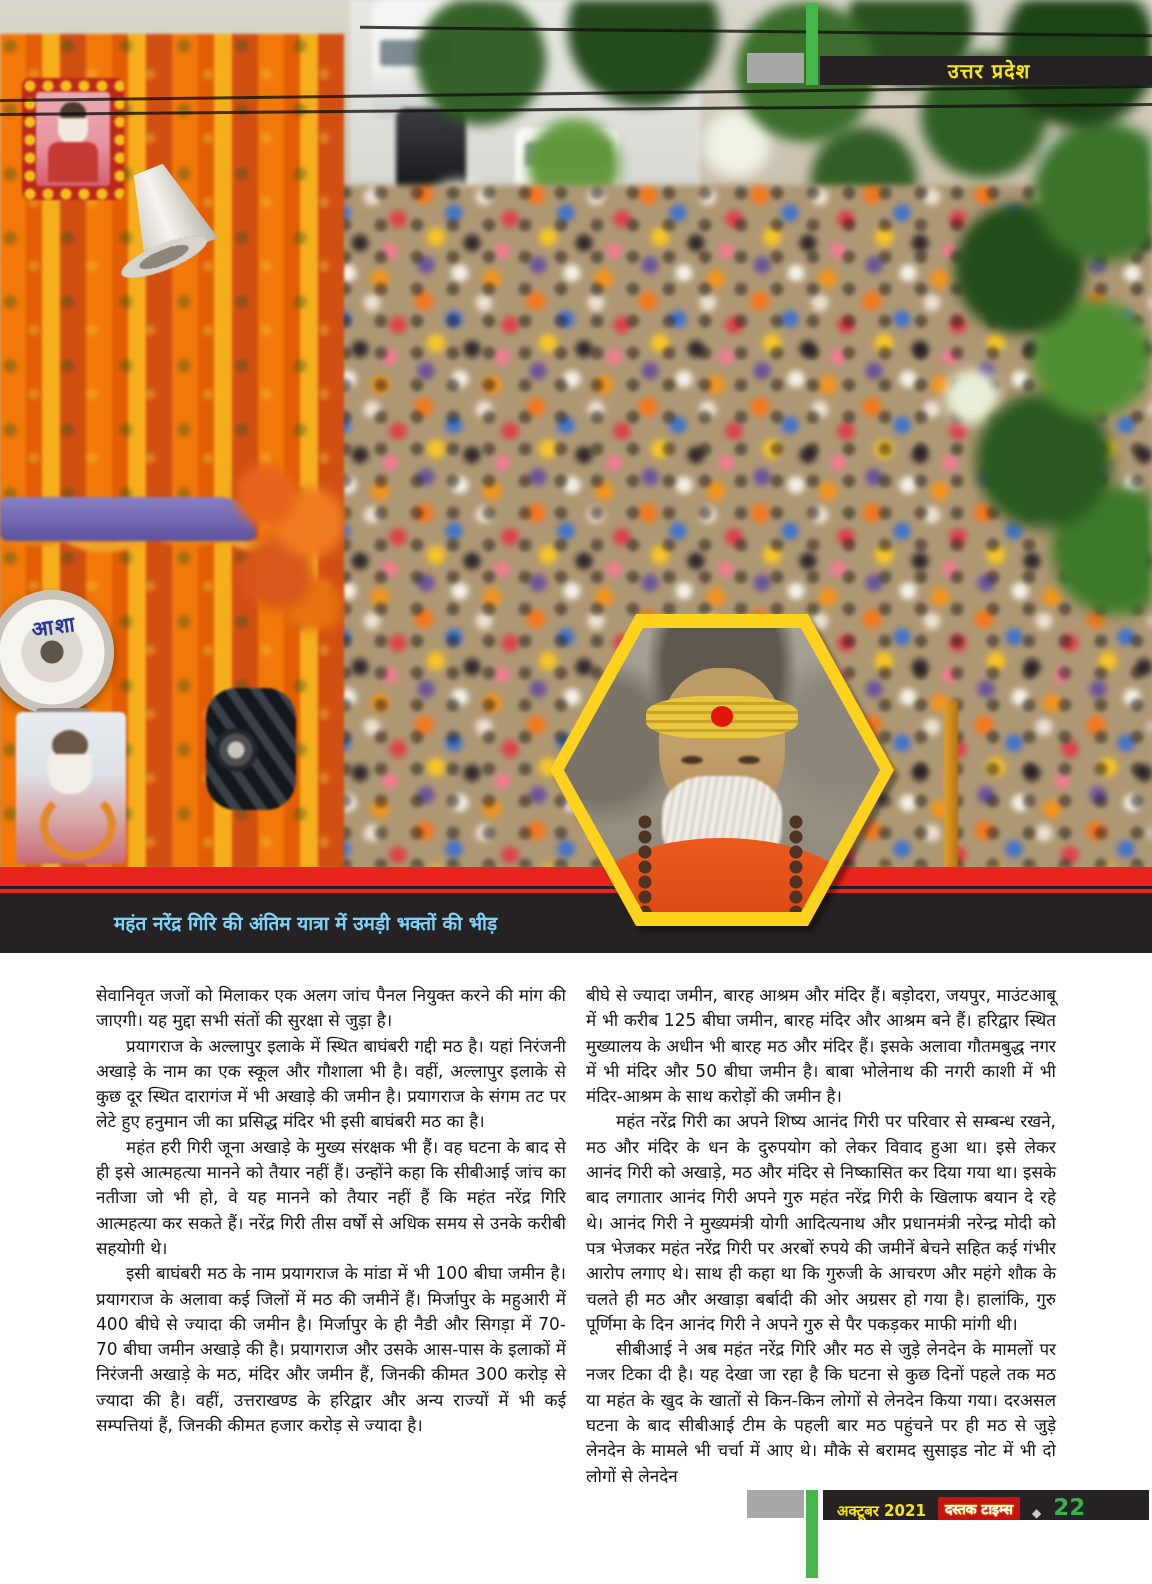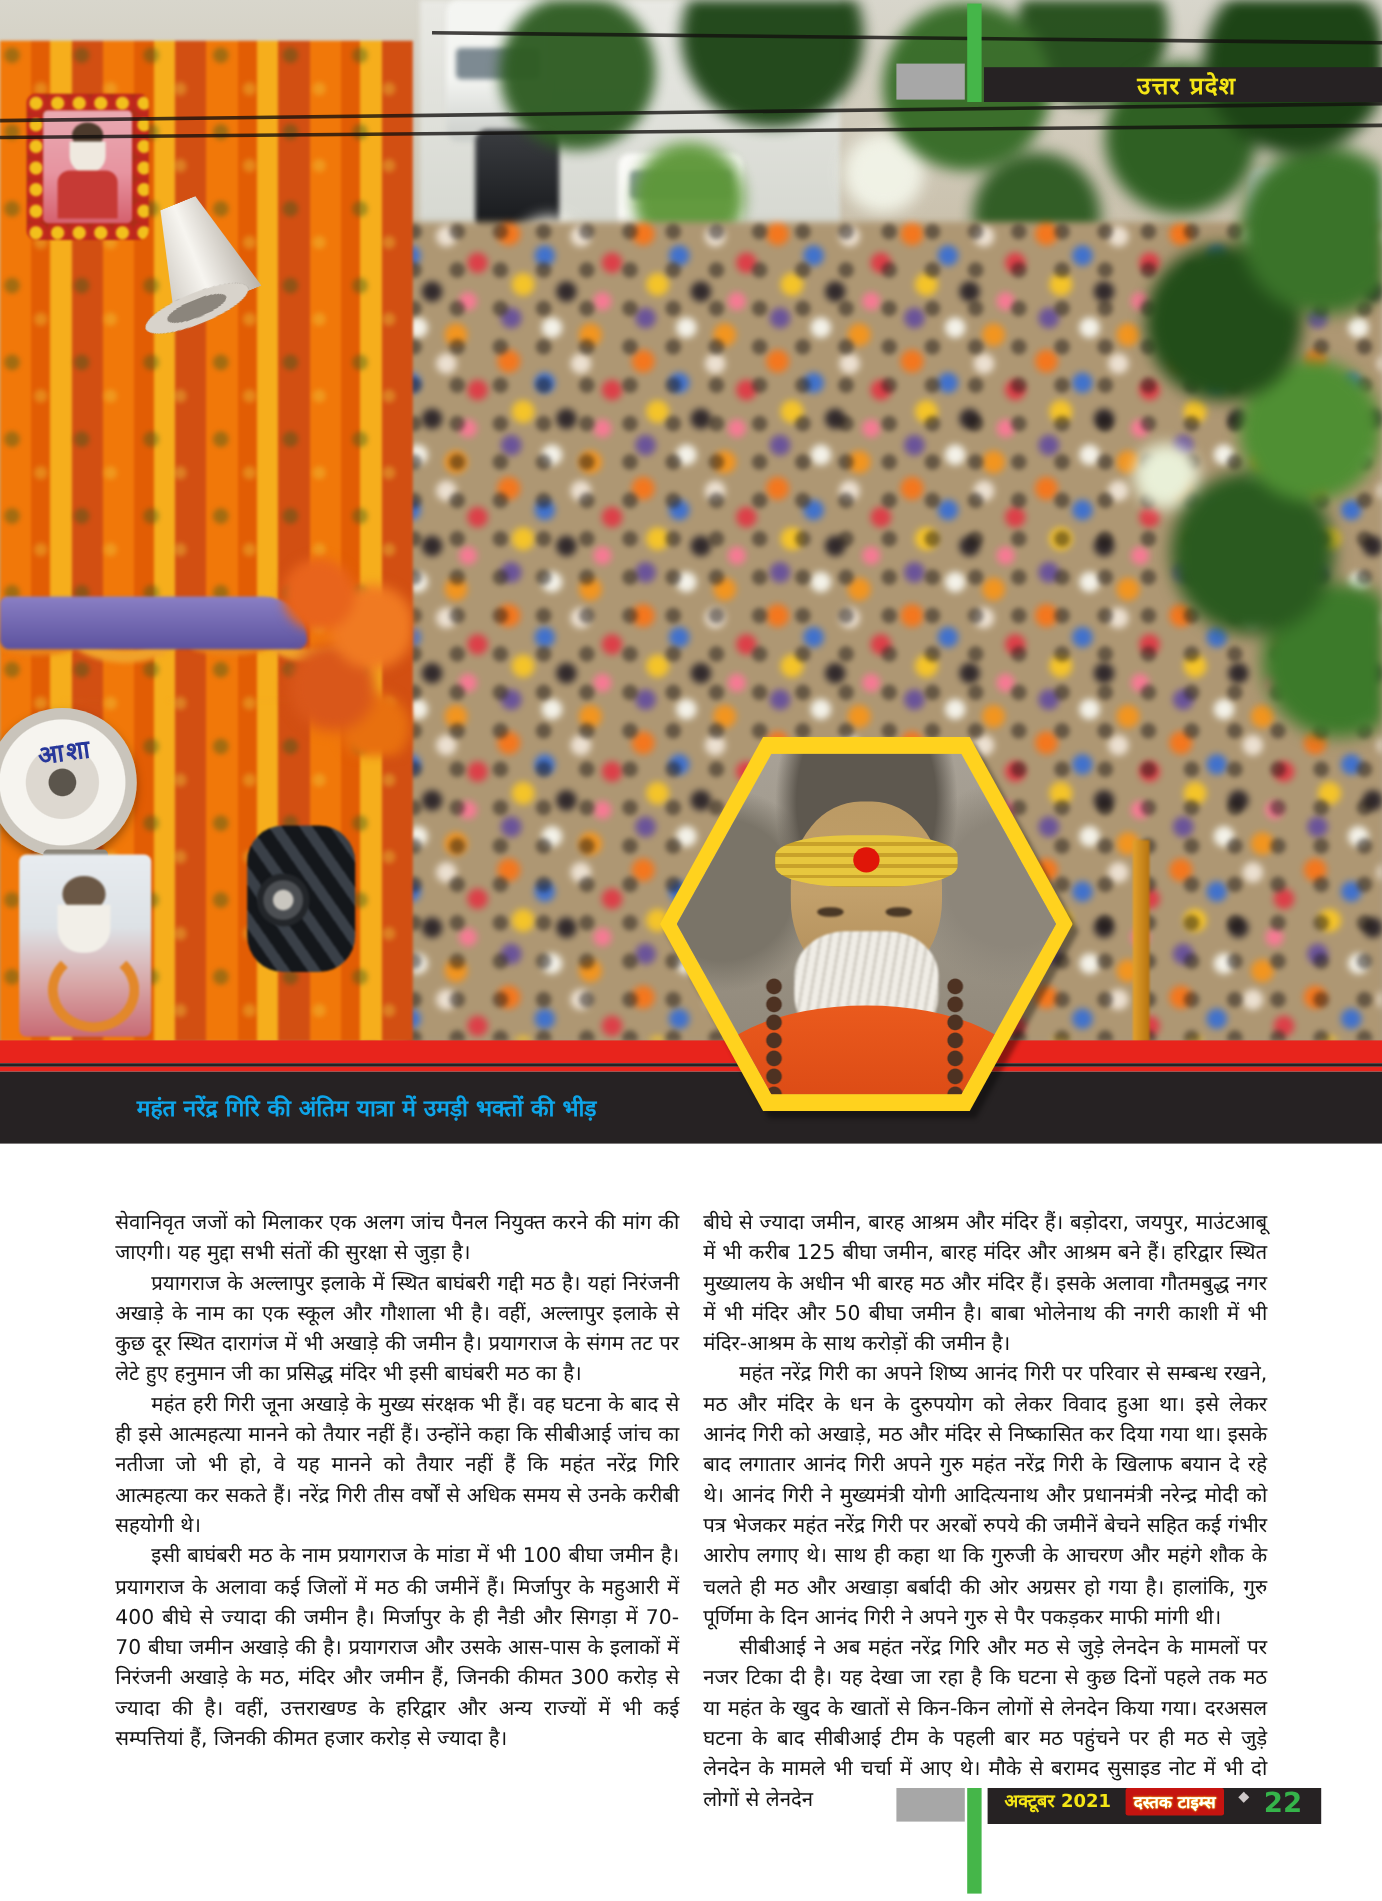--- a/index.html
+++ b/index.html
@@ -143,31 +143,31 @@
   
   .gray-box{position:absolute;z-index:4;}
   .gray-box.top{left:747px;top:53px;width:57px;height:30px;}
   .gray-box.bottom{left:747px;top:1490px;width:57px;height:28px;}
   .green-bar{position:absolute;z-index:4;}
   .green-bar.top{left:806px;top:3px;width:12px;height:82px;}
   .green-bar.bottom{left:806px;top:1490px;width:12px;height:88px;}
   .head-strip{position:absolute;left:820px;top:56px;width:338px;height:29px;z-index:4;
     display:flex;align-items:center;justify-content:center;}
   .head-label{font-size:20px;font-weight:bold;letter-spacing:1px;}
-  .foot-strip{position:absolute;left:823px;top:1490px;width:278px;height:30px;z-index:4;
-    display:flex;align-items:flex-start;gap:12px;padding-left:14px;box-sizing:border-box;}
+  .foot-strip{position:absolute;left:823px;top:1490px;width:326px;height:30px;z-index:4;
+    display:flex;align-items:flex-end;gap:12px;padding-left:14px;box-sizing:border-box;}
   .foot-date{font-size:15px;font-weight:bold;}
   .foot-logo{background:#c51410;color:#ffffff;font-weight:bold;font-size:14px;padding:2px 7px;border-radius:2px;
     text-shadow:0 0 2px #f8d21c, 0 0 1px #f8d21c;white-space:nowrap;}
   .foot-sep{font-size:12px;color:#cfc9c9;}
   .foot-page{font-size:23px;font-weight:bold;}
 
   
   .col{position:absolute;top:983px;width:470px;color:#141414;font-size:17px;line-height:25.3px;
-    text-align:justify;margin-top:24px;}
+    text-align:justify;}
   .col.left{left:96px;} .col.right{left:586px;}
   .col p{margin:0;} .col p.ind{text-indent:30px;}
 </style>
 </head>
 <body>
 
 <div class="page">
 
   <div class="photo">
     <div class="photo-base"></div>
@@ -206,21 +206,21 @@
     <div class="pole"></div>
     <div class="wire w1"></div>
     <div class="wire w2"></div>
     <div class="wire w3"></div>
   </div>
 
   <div class="band-red" style="background: rgb(232, 36, 28);"></div>
   <div class="band-thin-dark" style="background: rgb(38, 34, 35);"></div>
   <div class="band-thin-red" style="background: rgb(232, 36, 28);"></div>
   <div class="caption-strip" style="background: rgb(38, 34, 35);">
-    <span class="caption-text" style="color: #0ea5e9;">महंत नरेंद्र गिरि की अंतिम यात्रा में उमड़ी भक्तों की भीड़</span>
+    <span class="caption-text" style="color: #7dd3fc;">महंत नरेंद्र गिरि की अंतिम यात्रा में उमड़ी भक्तों की भीड़</span>
   </div>
 
   <div class="hex">
     <div class="hex-outer" style="background: rgb(255, 210, 30);"></div>
     <div class="hex-inner">
       <div class="sadhu-face"></div>
       <div class="sadhu-tilak"></div>
       <div class="sadhu-bindi"></div>
       <div class="sadhu-eye l"></div>
       <div class="sadhu-eye r"></div>

